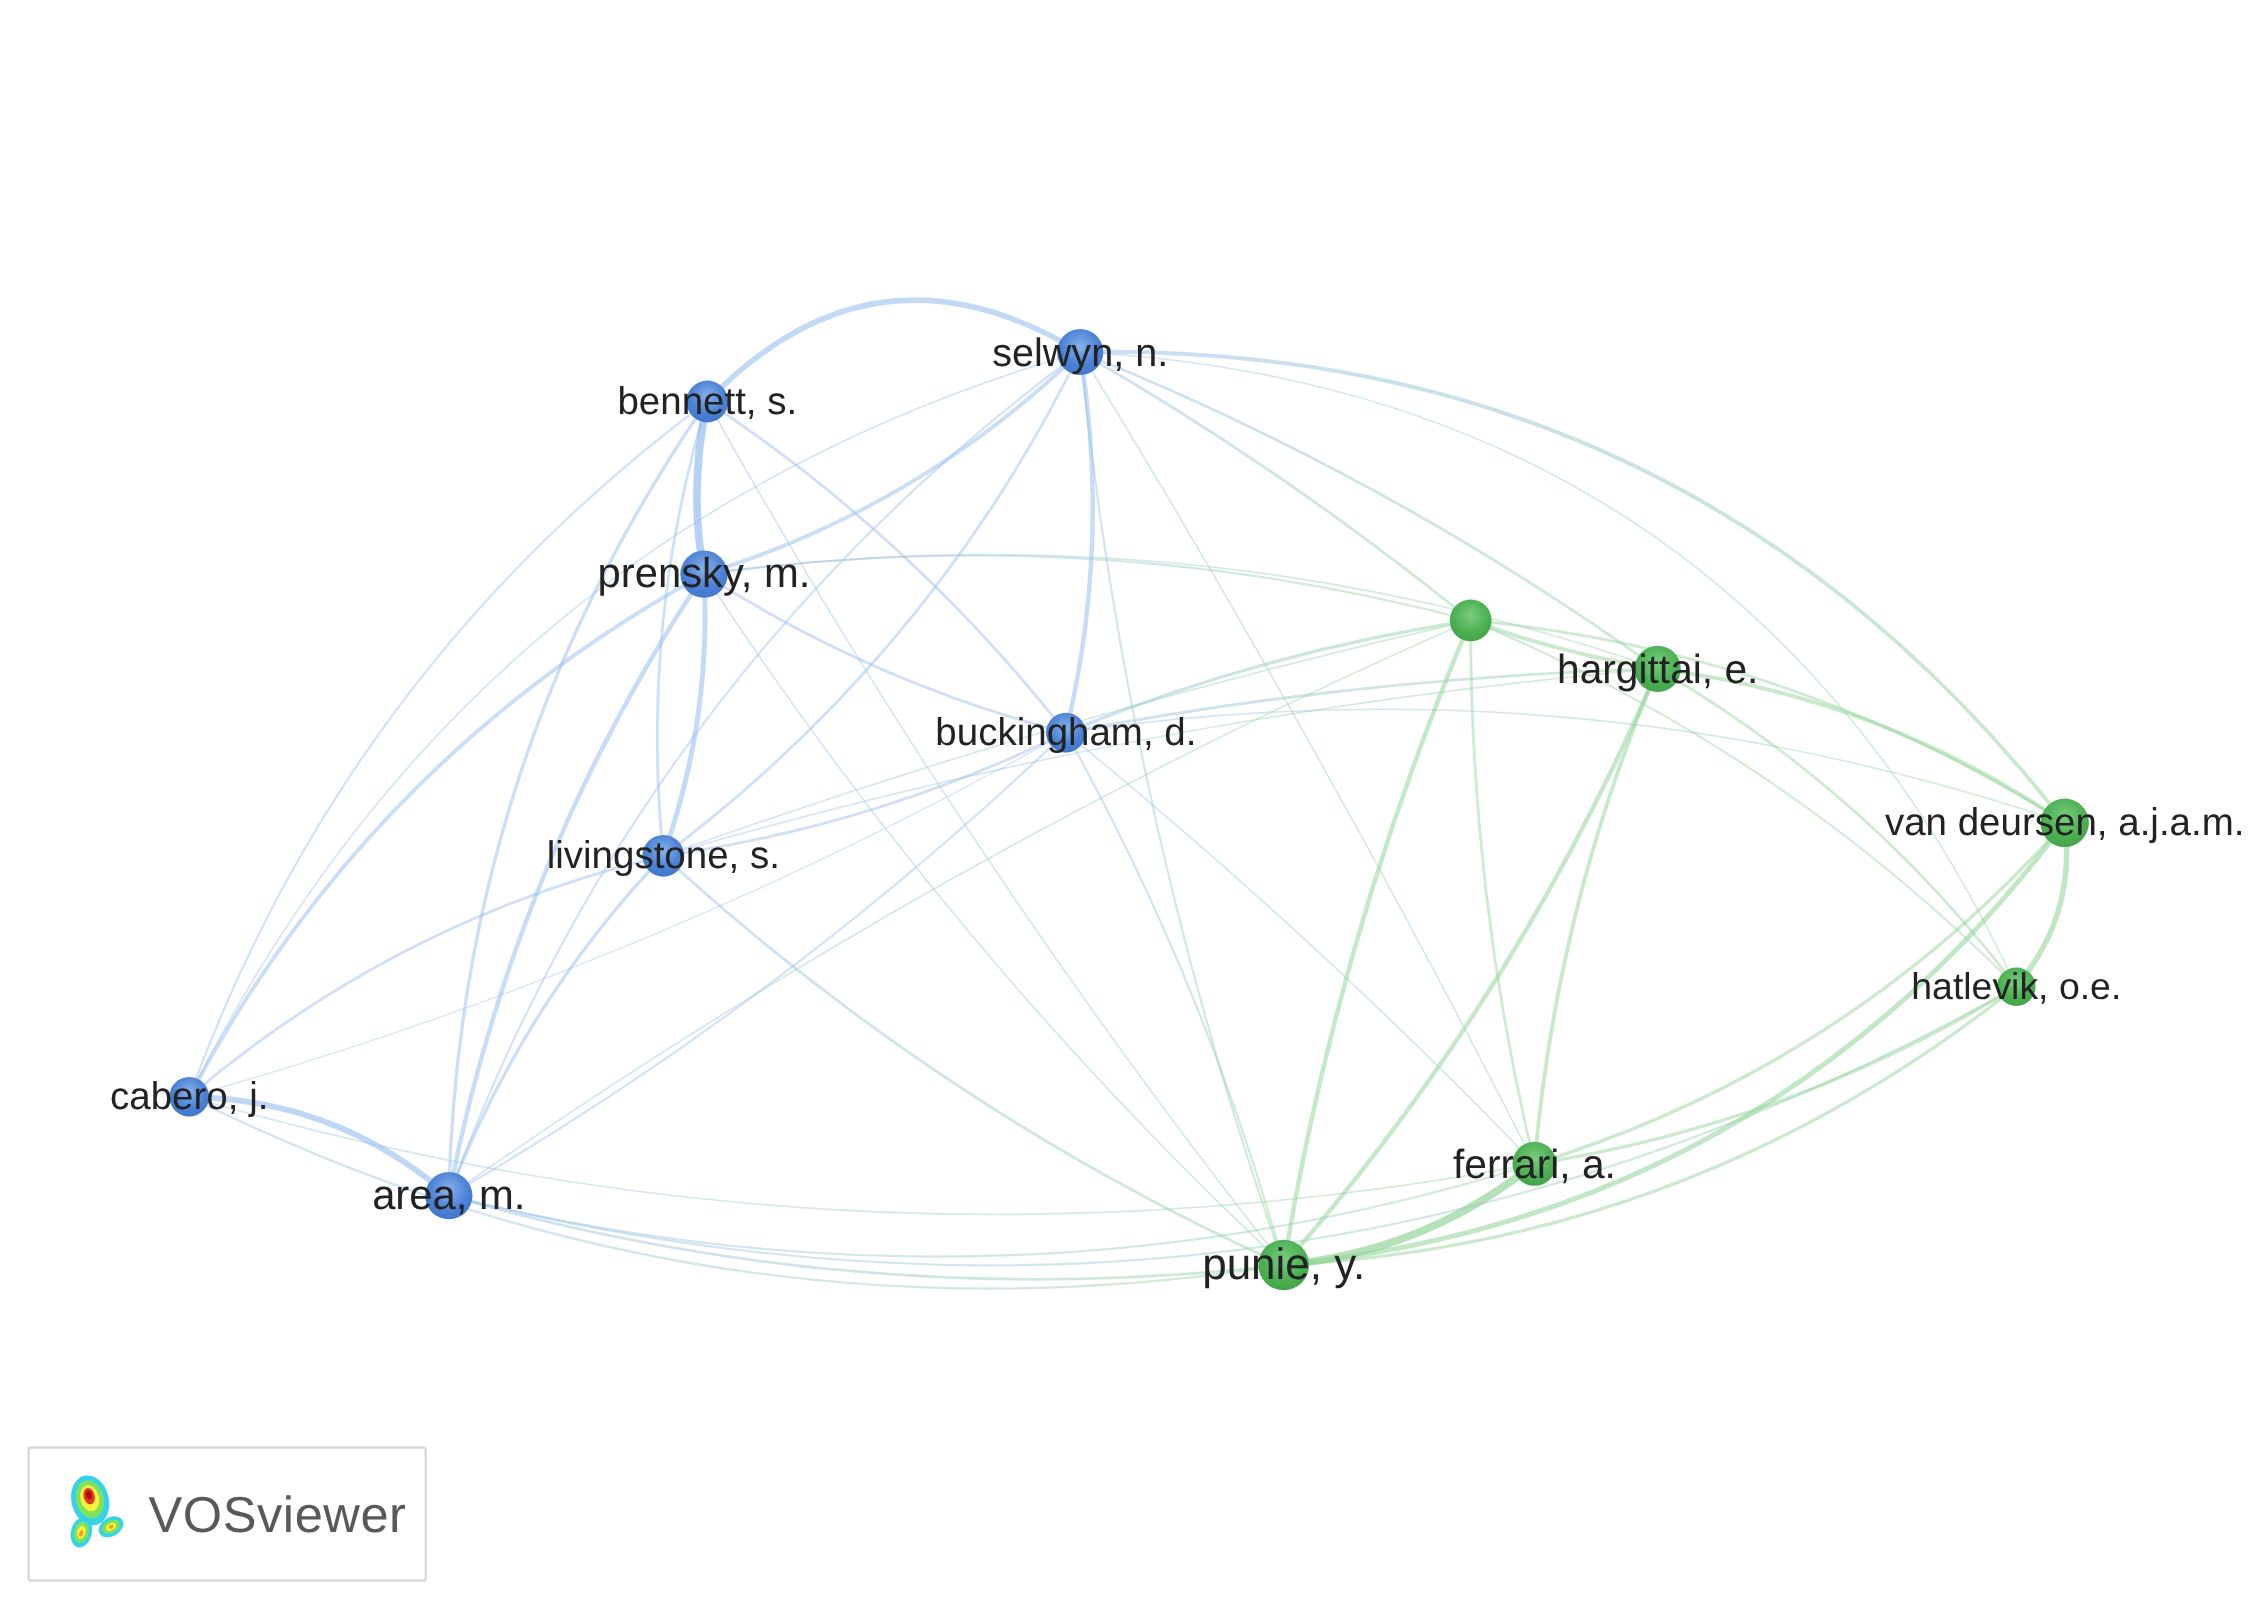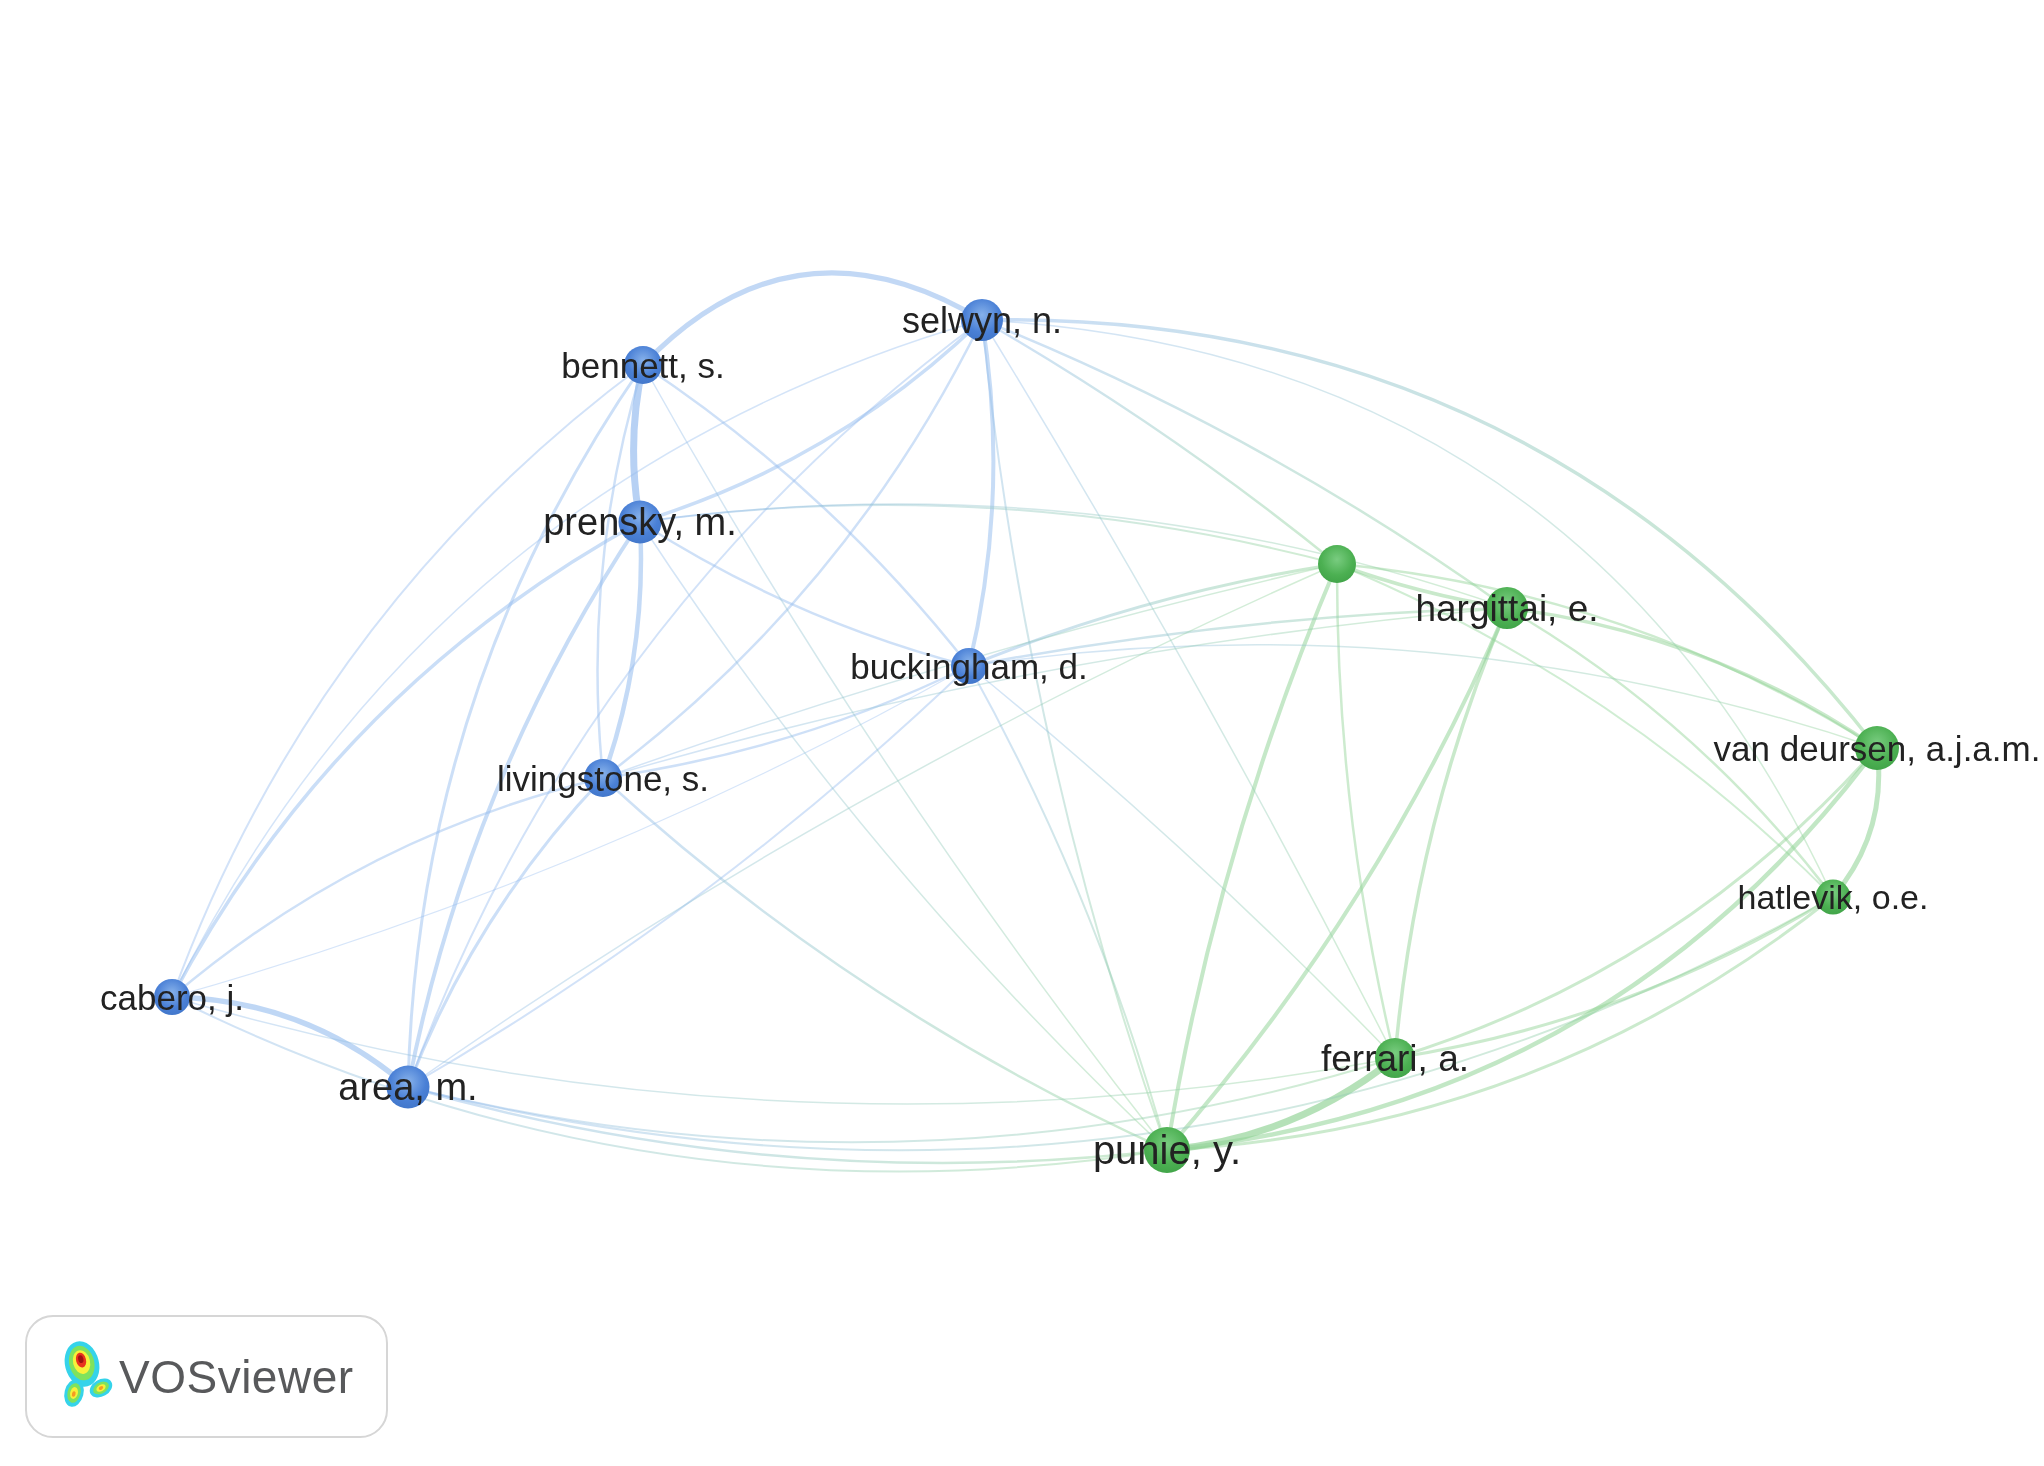--- a/index.html
+++ b/index.html
@@ -24,24 +24,25 @@
     fill: #222222;
     cursor: default;
   }
   .logo-box {
     position: absolute;
     left: 25px; top: 1315px;
     width: 363px; height: 123px;
     box-sizing: border-box;
     background: #ffffff;
     border: 2px solid #d6d6d6;
-    border-radius: 28px;
+    border-radius: 3px;
     display: flex;
     align-items: center;
     padding-left: 30px;
+    gap: 16px;
   }
   .logo-box .logo-text {
     font-size: 46px;
     color: #58595b;
     letter-spacing: 0.5px;
     white-space: nowrap;
   }
 </style>
 </head>
 <body>

